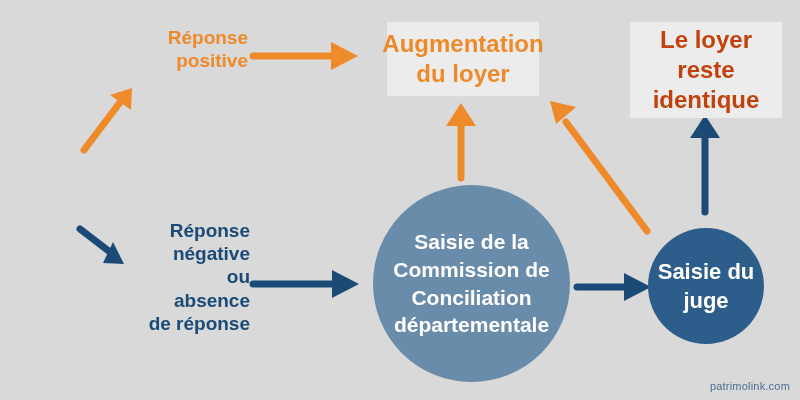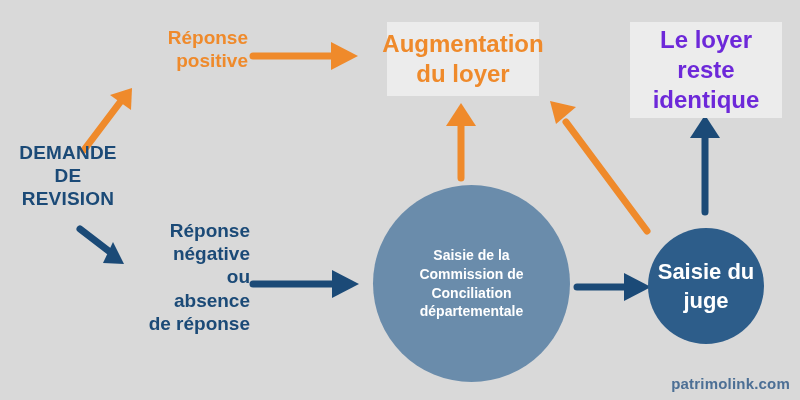--- a/index.html
+++ b/index.html
@@ -55,39 +55,39 @@
     font-size: 24px;
     line-height: 1.25;
     white-space: pre-line;
   }
   #box-augmentation {
     left: 387px; top: 22px; width: 152px; height: 74px;
     color: #ef8a2b;
   }
   #box-loyer-identique {
     left: 630px; top: 22px; width: 152px; height: 96px;
-    color: #6d28d9;
+    color: #c2410c;
   }
 
   
   .circle {
     position: absolute;
     border-radius: 50%;
     display: flex;
     align-items: center;
     justify-content: center;
     text-align: center;
     color: #ffffff;
     font-weight: bold;
     white-space: pre-line;
   }
   #circle-commission {
     left: 373px; top: 185px; width: 197px; height: 197px;
     background: #6a8cab;
-    font-size: 14px;
+    font-size: 21px;
     line-height: 1.33;
   }
   #circle-juge {
     left: 648px; top: 228px; width: 116px; height: 116px;
     background: #2d5d8a;
     font-size: 22px;
     line-height: 1.33;
   }
 
   
@@ -95,22 +95,22 @@
     position: absolute;
     left: 0; top: 0;
     width: 800px; height: 400px;
     pointer-events: none;
   }
 
   
   #watermark {
     position: absolute;
     right: 10px; bottom: 8px;
-    font-size: 15px;
-    font-weight: bold;
+    font-size: 11px;
+    font-weight: normal;
     color: #4c6f95;
     letter-spacing: 0.2px;
   }
 </style>
 </head>
 <body>
 
 <div id="canvas">
 
   <svg id="arrows" viewBox="0 0 800 400" xmlns="http://www.w3.org/2000/svg">
@@ -149,23 +149,20 @@
       <line x1="647" y1="231" x2="566" y2="122" stroke="#ef8a2b" stroke-width="7" stroke-linecap="round"></line>
       <polygon points="550,101 576,107 556,124" fill="#ef8a2b"></polygon>
     </g>
 
     <g>
       <line x1="705" y1="212" x2="705" y2="134" stroke="#1b4a77" stroke-width="7" stroke-linecap="round"></line>
       <polygon points="705,115 690,138 720,138" fill="#1b4a77"></polygon>
     </g>
   </svg>
 
-  <div class="label navy-text" id="demande-revision">DEMANDE
-DE
-REVISION</div>
 
   <div class="label orange-text" id="reponse-positive">Réponse
 positive</div>
 
   <div class="label navy-text" id="reponse-negative">Réponse
 négative
 ou
 absence
 de réponse</div>
 

